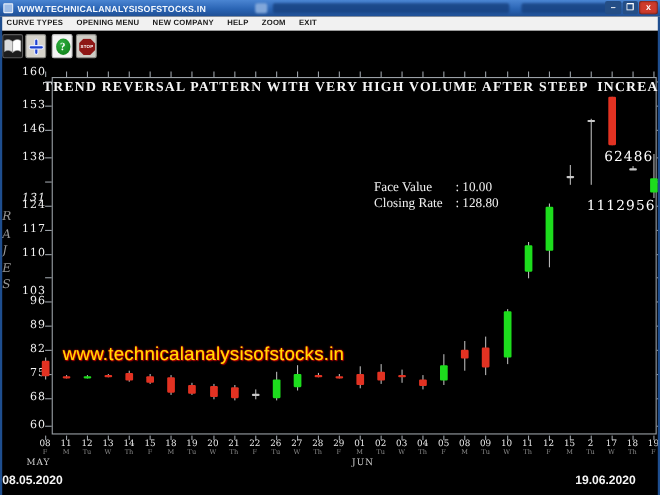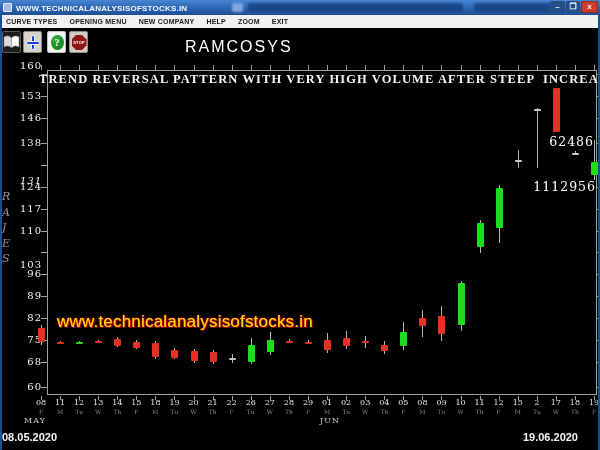--- a/index.html
+++ b/index.html
@@ -124,21 +124,20 @@
       <div class="plus-h"></div>
     </div>
     <div class="tb-btn tb-help">
       <div class="help-circle">?</div>
     </div>
     <div class="tb-btn tb-stop">
       <div class="stop-oct">STOP</div>
     </div>
   </div>
 
-  <div class="company-title">RAMCOSYS</div>
 
   <div id="chart">
     <div class="plot-border"></div>
     <div class="headline">TREND REVERSAL PATTERN WITH VERY HIGH VOLUME AFTER STEEP  INCREASE</div>
 
     <div id="plot-layer">
         <div class="ylab" style="top: 0;">160</div>
         <div class="tick" style="left: 41px; top: 14px; width: 6px; height: 1px;"></div>
         <div class="tick" style="left: 597px; top: 14px; width: 3px; height: 1px;"></div>
         <div class="ylab" style="top: 29.91px;">153</div>
@@ -366,20 +365,22 @@
         <div class="month" style="left: 24px;">MAY</div>
         <div class="month" style="left: 320.05px;">JUN</div>
         <div class="sidechar" style="top: 130px;">R</div>
         <div class="sidechar" style="top: 145.5px;">A</div>
         <div class="sidechar" style="top: 161px;">J</div>
         <div class="sidechar" style="top: 176.5px;">E</div>
         <div class="sidechar" style="top: 192px;">S</div>
       </div>
 
     <div class="info-block">
+      <div><span class="info-label">Face Value</span><span>: 10.00</span></div>
+      <div><span class="info-label">Closing Rate</span><span>: 128.80</span></div>
     </div>
 
     <div class="vol top">62486</div>
     <div class="vol bottom">1112956</div>
 
     <div class="watermark">www.technicalanalysisofstocks.in</div>
 
     <div class="footer-date start">08.05.2020</div>
     <div class="footer-date end">19.06.2020</div>
   </div>

